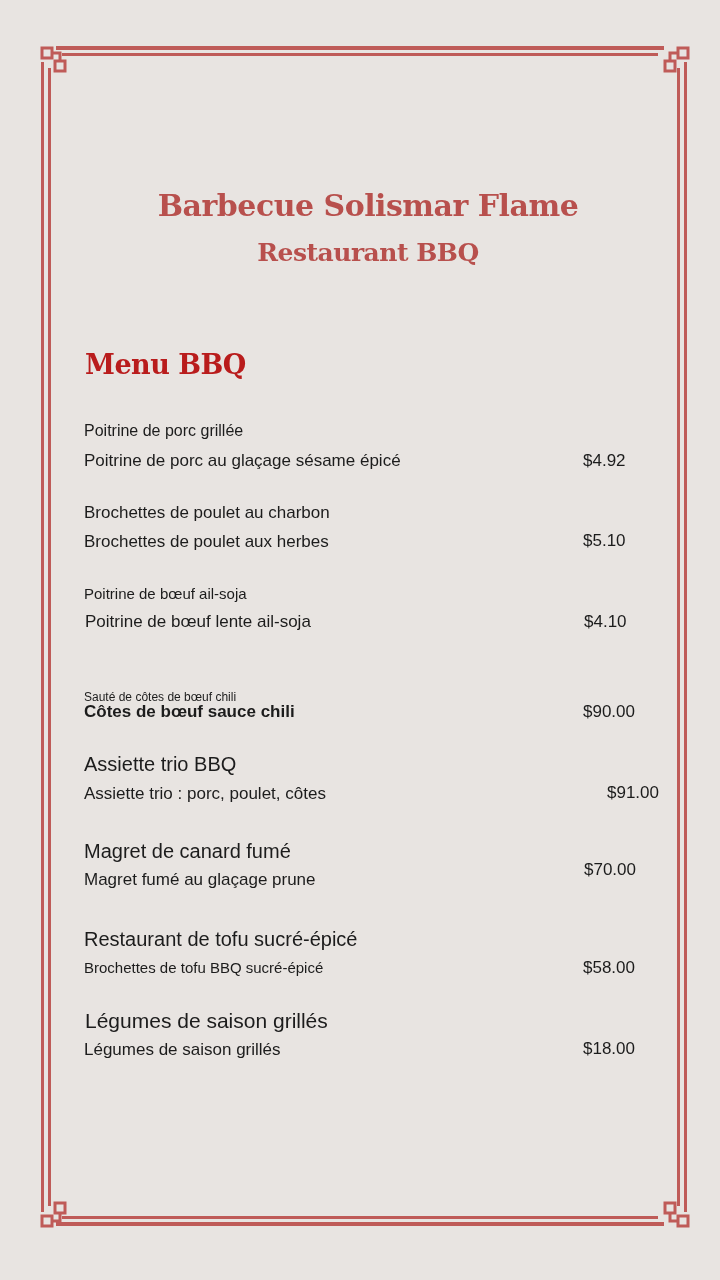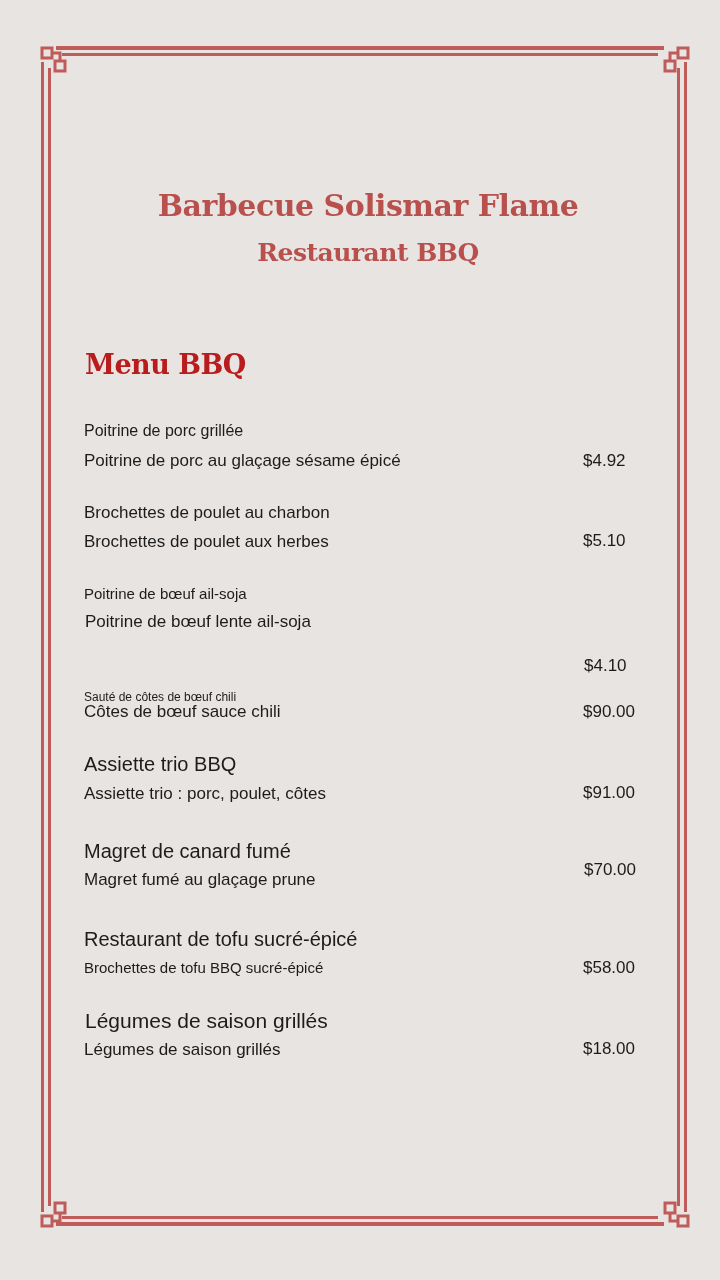--- a/index.html
+++ b/index.html
@@ -88,33 +88,33 @@
 
 <div class="item" style="top:503px;">
   <div class="name" style="top:0; font-size:17px;">Brochettes de poulet au charbon</div>
   <div class="desc" style="top:29px;">Brochettes de poulet aux herbes</div>
   <div class="price" style="top:28px;">$5.10</div>
 </div>
 
 <div class="item" style="top:585px;">
   <div class="name" style="top:0; font-size:15px;">Poitrine de bœuf ail-soja</div>
   <div class="desc" style="top:27px; left:1px;">Poitrine de bœuf lente ail-soja</div>
-  <div class="price" style="top:27px; left:500px;margin-top:44px;">$4.10</div>
+  <div class="price" style="top:27px; left:500px;">$4.10</div>
 </div>
 
 <div class="item" style="top:674px;">
   <div class="name" style="top:16px; font-size:12px;">Sauté de côtes de bœuf chili</div>
-  <div class="desc" style="top:28px;">Côtes de bœuf sauce chili</div>
+  <div class="desc" style="top:28px;font-weight:bold;">Côtes de bœuf sauce chili</div>
   <div class="price" style="top:28px;">$90.00</div>
 </div>
 
 <div class="item" style="top:753px;">
   <div class="name" style="top:0; font-size:20px;">Assiette trio BBQ</div>
   <div class="desc" style="top:31px;">Assiette trio : porc, poulet, côtes</div>
-  <div class="price" style="top:30px;">$91.00</div>
+  <div class="price" style="top:30px;margin-left:24px;">$91.00</div>
 </div>
 
 <div class="item" style="top:840px;">
   <div class="name" style="top:0; font-size:20px;">Magret de canard fumé</div>
   <div class="desc" style="top:30px;">Magret fumé au glaçage prune</div>
   <div class="price" style="top:20px; left:500px;">$70.00</div>
 </div>
 
 <div class="item" style="top:928px;">
   <div class="name" style="top:0; font-size:20px;">Restaurant de tofu sucré-épicé</div>

